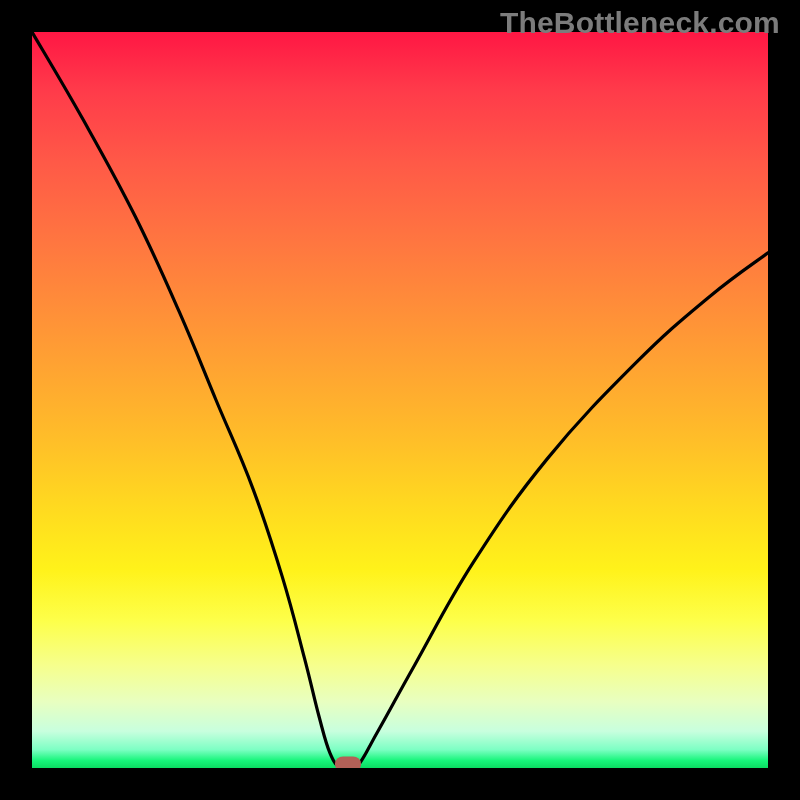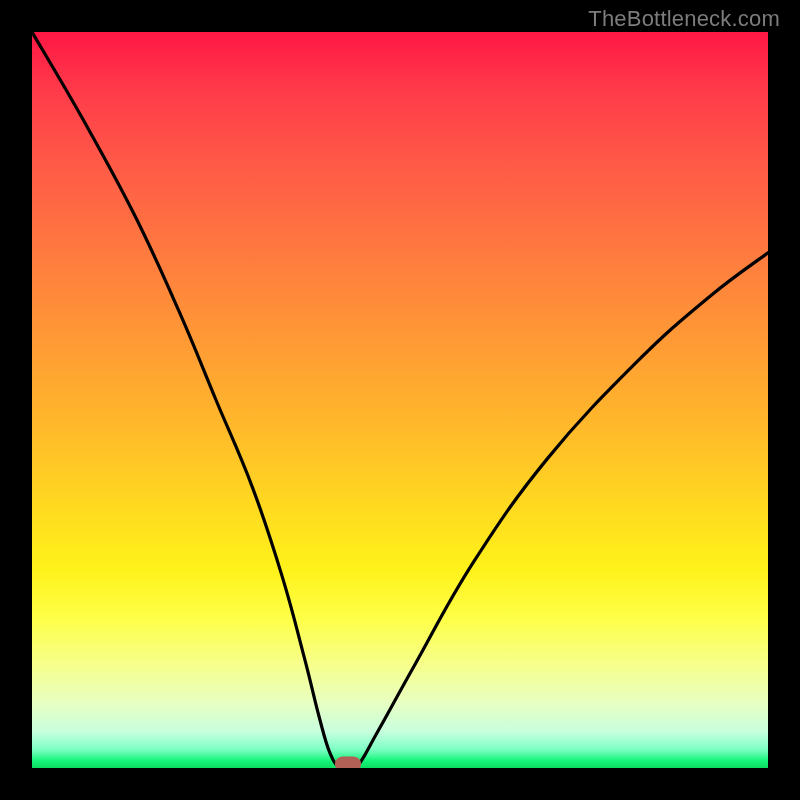--- a/index.html
+++ b/index.html
@@ -61,23 +61,23 @@
     height: 15px;
     background: #b36057;
     border-radius: 8px / 7px;
     transform: translate(-50%, -50%);
   }
   .watermark {
     position: absolute;
     top: 6px;
     right: 20px;
     color: #7c7c7c;
-    font-size: 22px;
+    font-size: 30px;
     letter-spacing: 0.2px;
-    font-weight: 400;
+    font-weight: 700;
   }
 </style>
 </head>
 <body>
 
 <div class="frame">
 
   <div class="plot-area">
     <div class="gradient"></div>
 

